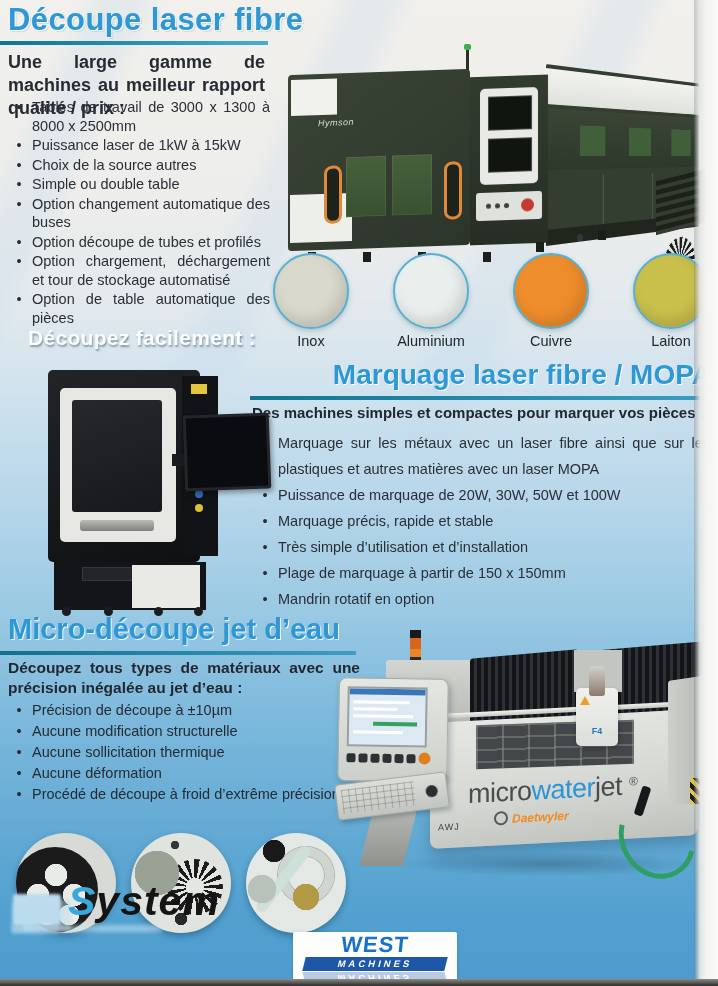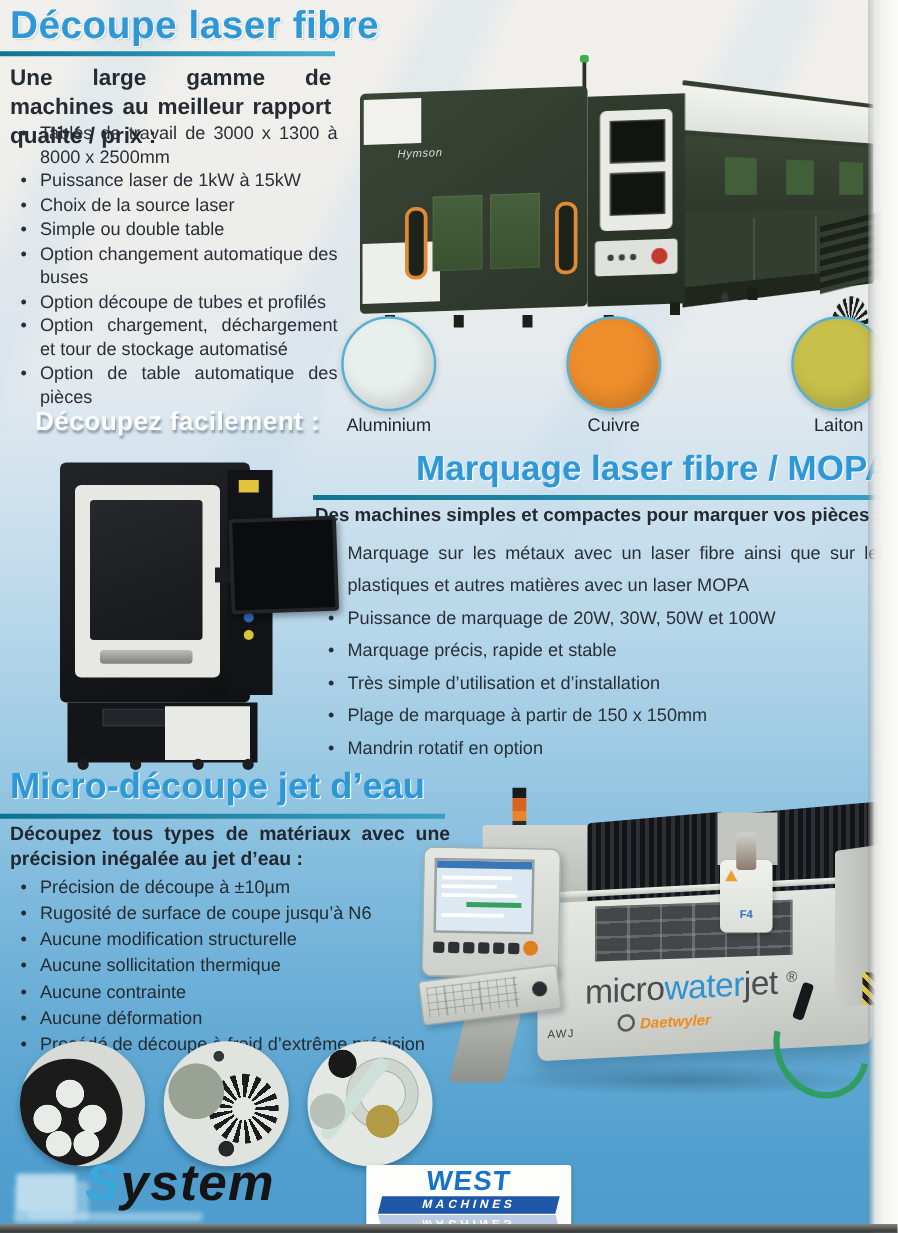--- a/index.html
+++ b/index.html
@@ -190,21 +190,21 @@
   .sc{left:230px;background:#e3e8e4;}
   .sc::before{content:"";position:absolute;right:12px;top:14px;width:38px;height:38px;border-radius:50%;
     border:9px solid #cfd5cf;box-shadow:0 0 0 1px #aab0aa,inset 0 0 0 1px #aab0aa;}
   .sc::after{content:"";position:absolute;inset:0;background:
     radial-gradient(circle at 28px 18px,#191919 0 11px,transparent 11.5px),
     radial-gradient(circle at 60px 64px,#b39a45 0 13px,transparent 13.5px),
     radial-gradient(circle at 16px 56px,#b9c2ba 0 14px,transparent 14.5px);}
   .sc .bar{position:absolute;left:32px;top:6px;width:11px;height:80px;background:#cde0d9;border-radius:6px;transform:rotate(38deg);}
 
   
-  .syslogo{position:absolute;left:12px;top:922px;width:230px;height:58px;}
+  .syslogo{position:absolute;left:12px;top:877px;width:230px;height:58px;}
   .sys-blob{position:absolute;left:1px;top:17px;width:48px;height:31px;background:#bcdcee;border-radius:3px;
     box-shadow:10px 6px 0 rgba(188,220,238,.5),-2px 9px 0 rgba(188,220,238,.35);filter:blur(1.5px);}
   .sys-smear{position:absolute;left:0;top:48px;width:150px;height:7px;background:rgba(205,230,244,.55);filter:blur(2px);}
   .sys-text{position:absolute;left:56px;top:1px;font-size:41px;font-style:italic;font-weight:600;color:#141414;letter-spacing:1px;}
   .sys-text .s{color:#39a9dc;}
   .west{position:absolute;left:293px;top:932px;width:164px;height:52px;background:#fdfdfc;border-radius:2px;
     text-align:center;box-shadow:0 1px 3px rgba(20,50,70,.3);overflow:hidden;}
   .west .w1{margin-top:1px;font-size:22px;font-weight:bold;color:#1873c8;letter-spacing:1px;transform:skewX(-6deg);line-height:24px;}
   .west .w2{margin:0 auto;width:142px;height:14px;background:#1e56a8;transform:skewX(-14deg);
     color:#fff;font-size:9.5px;font-weight:bold;letter-spacing:3px;line-height:14px;}
@@ -221,21 +221,21 @@
   <div class="rule1"></div>
   <div class="intro1">Une large gamme de machines au meilleur rapport qualité / prix :</div>
   <div class="list1">
     <div class="li">
         <span class="t">Tables de travail de 3000 x 1300 à 8000 x 2500mm</span>
       </div>
     <div class="li">
         <span class="t">Puissance laser de 1kW à 15kW</span>
       </div>
     <div class="li">
-        <span class="t">Choix de la source laser</span>
+        <span class="t">Choix de la source autres</span>
       </div>
     <div class="li">
         <span class="t">Simple ou double table</span>
       </div>
     <div class="li">
         <span class="t">Option changement automatique des buses</span>
       </div>
     <div class="li">
         <span class="t">Option découpe de tubes et profilés</span>
       </div>
@@ -285,20 +285,24 @@
     <div class="leg l1"></div>
     <div class="leg l2"></div>
     <div class="leg l3"></div>
     <div class="leg l4"></div>
     <div class="leg l5"></div>
     <div class="leg l6"></div>
   </div>
 
   <div class="materials">
     <div class="mat">
+      <div class="mat-c" style="background-color: rgb(216, 216, 204);"></div>
+      <div class="mat-l">Inox</div>
+    </div>
+    <div class="mat">
       <div class="mat-c" style="background-color: rgb(233, 239, 236);"></div>
       <div class="mat-l">Aluminium</div>
     </div>
     <div class="mat">
       <div class="mat-c" style="background-color: rgb(238, 141, 44);"></div>
       <div class="mat-l">Cuivre</div>
     </div>
     <div class="mat">
       <div class="mat-c" style="background-color: rgb(201, 191, 75);"></div>
       <div class="mat-l">Laiton</div>
@@ -358,30 +362,24 @@
   </div>
 
   <div class="h3">Micro-découpe jet d’eau</div>
   <div class="rule3"></div>
   <div class="intro3">Découpez tous types de matériaux avec une précision inégalée au jet d’eau :</div>
   <div class="list3">
     <div class="li">
         <span class="t">Précision de découpe à ±10µm</span>
       </div>
     <div class="li">
-        <span class="t">Rugosité de surface de coupe jusqu’à N6</span>
-      </div>
-    <div class="li">
         <span class="t">Aucune modification structurelle</span>
       </div>
     <div class="li">
         <span class="t">Aucune sollicitation thermique</span>
-      </div>
-    <div class="li">
-        <span class="t">Aucune contrainte</span>
       </div>
     <div class="li">
         <span class="t">Aucune déformation</span>
       </div>
     <div class="li">
         <span class="t">Procédé de découpe à froid d’extrême précision</span>
       </div>
   </div>
 
   <div class="m3">

